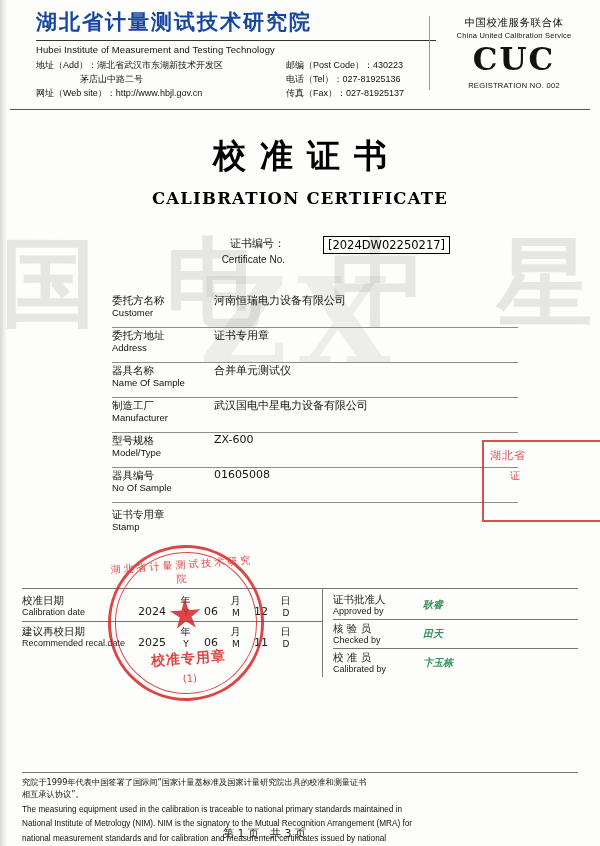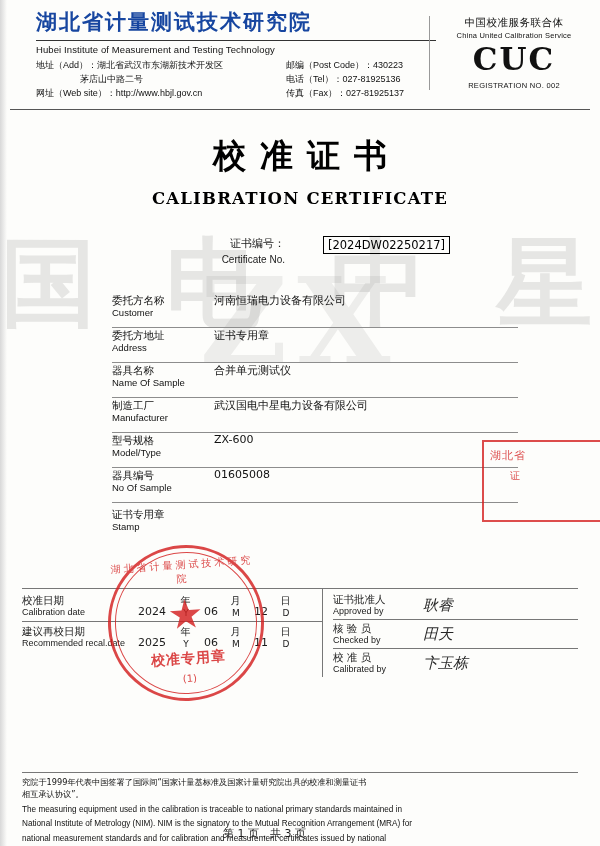--- a/index.html
+++ b/index.html
@@ -377,24 +377,24 @@
     font-family: "DejaVu Sans", sans-serif;
   }
   .sign-label .en {
     display: block;
     font-size: 9px;
     font-family: "Liberation Sans", sans-serif;
   }
   .sign-val {
     flex: 1;
     font-family: "DejaVu Serif", serif;
-    font-size: 15px;
-    color: #000000;
+    font-size: 10px;
+    color: #15803d;
     padding-left: 4px;
-    font-weight: normal;
+    font-weight: bold;
     font-style: italic;
     opacity: 0.85;
   }
 
   
   .foot {
     position: absolute;
     left: 22px;
     right: 22px;
     top: 772px;

